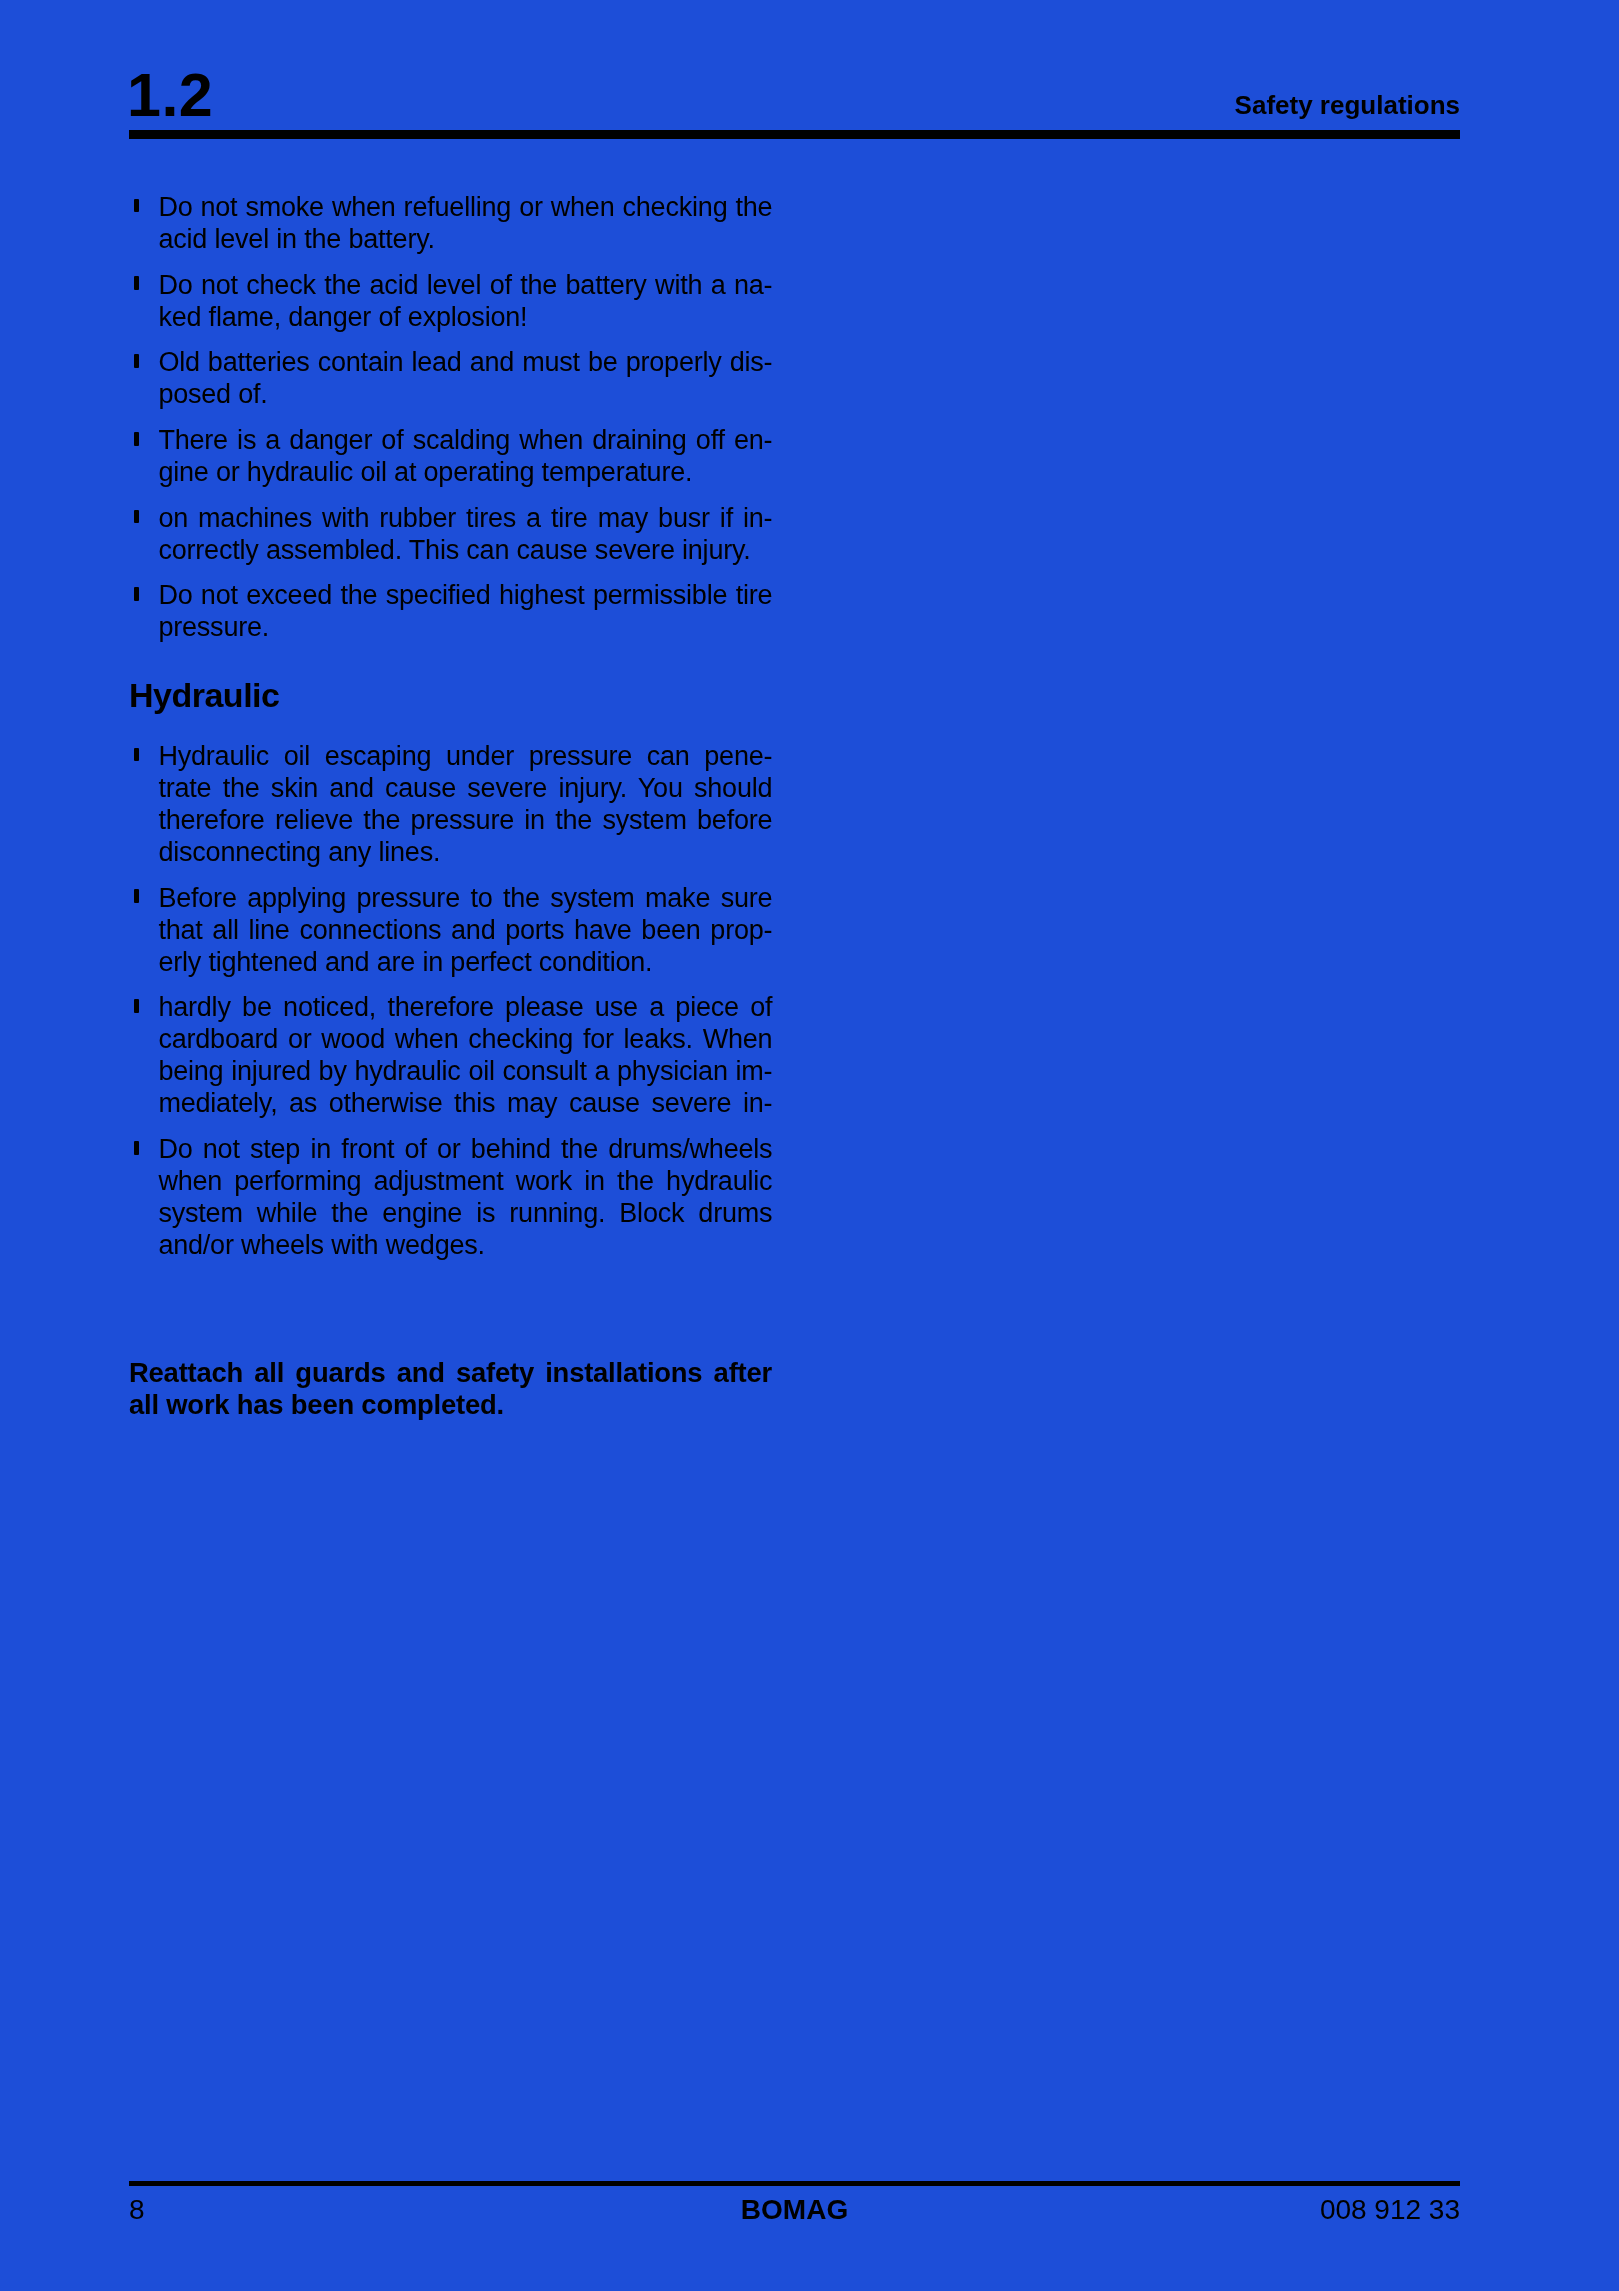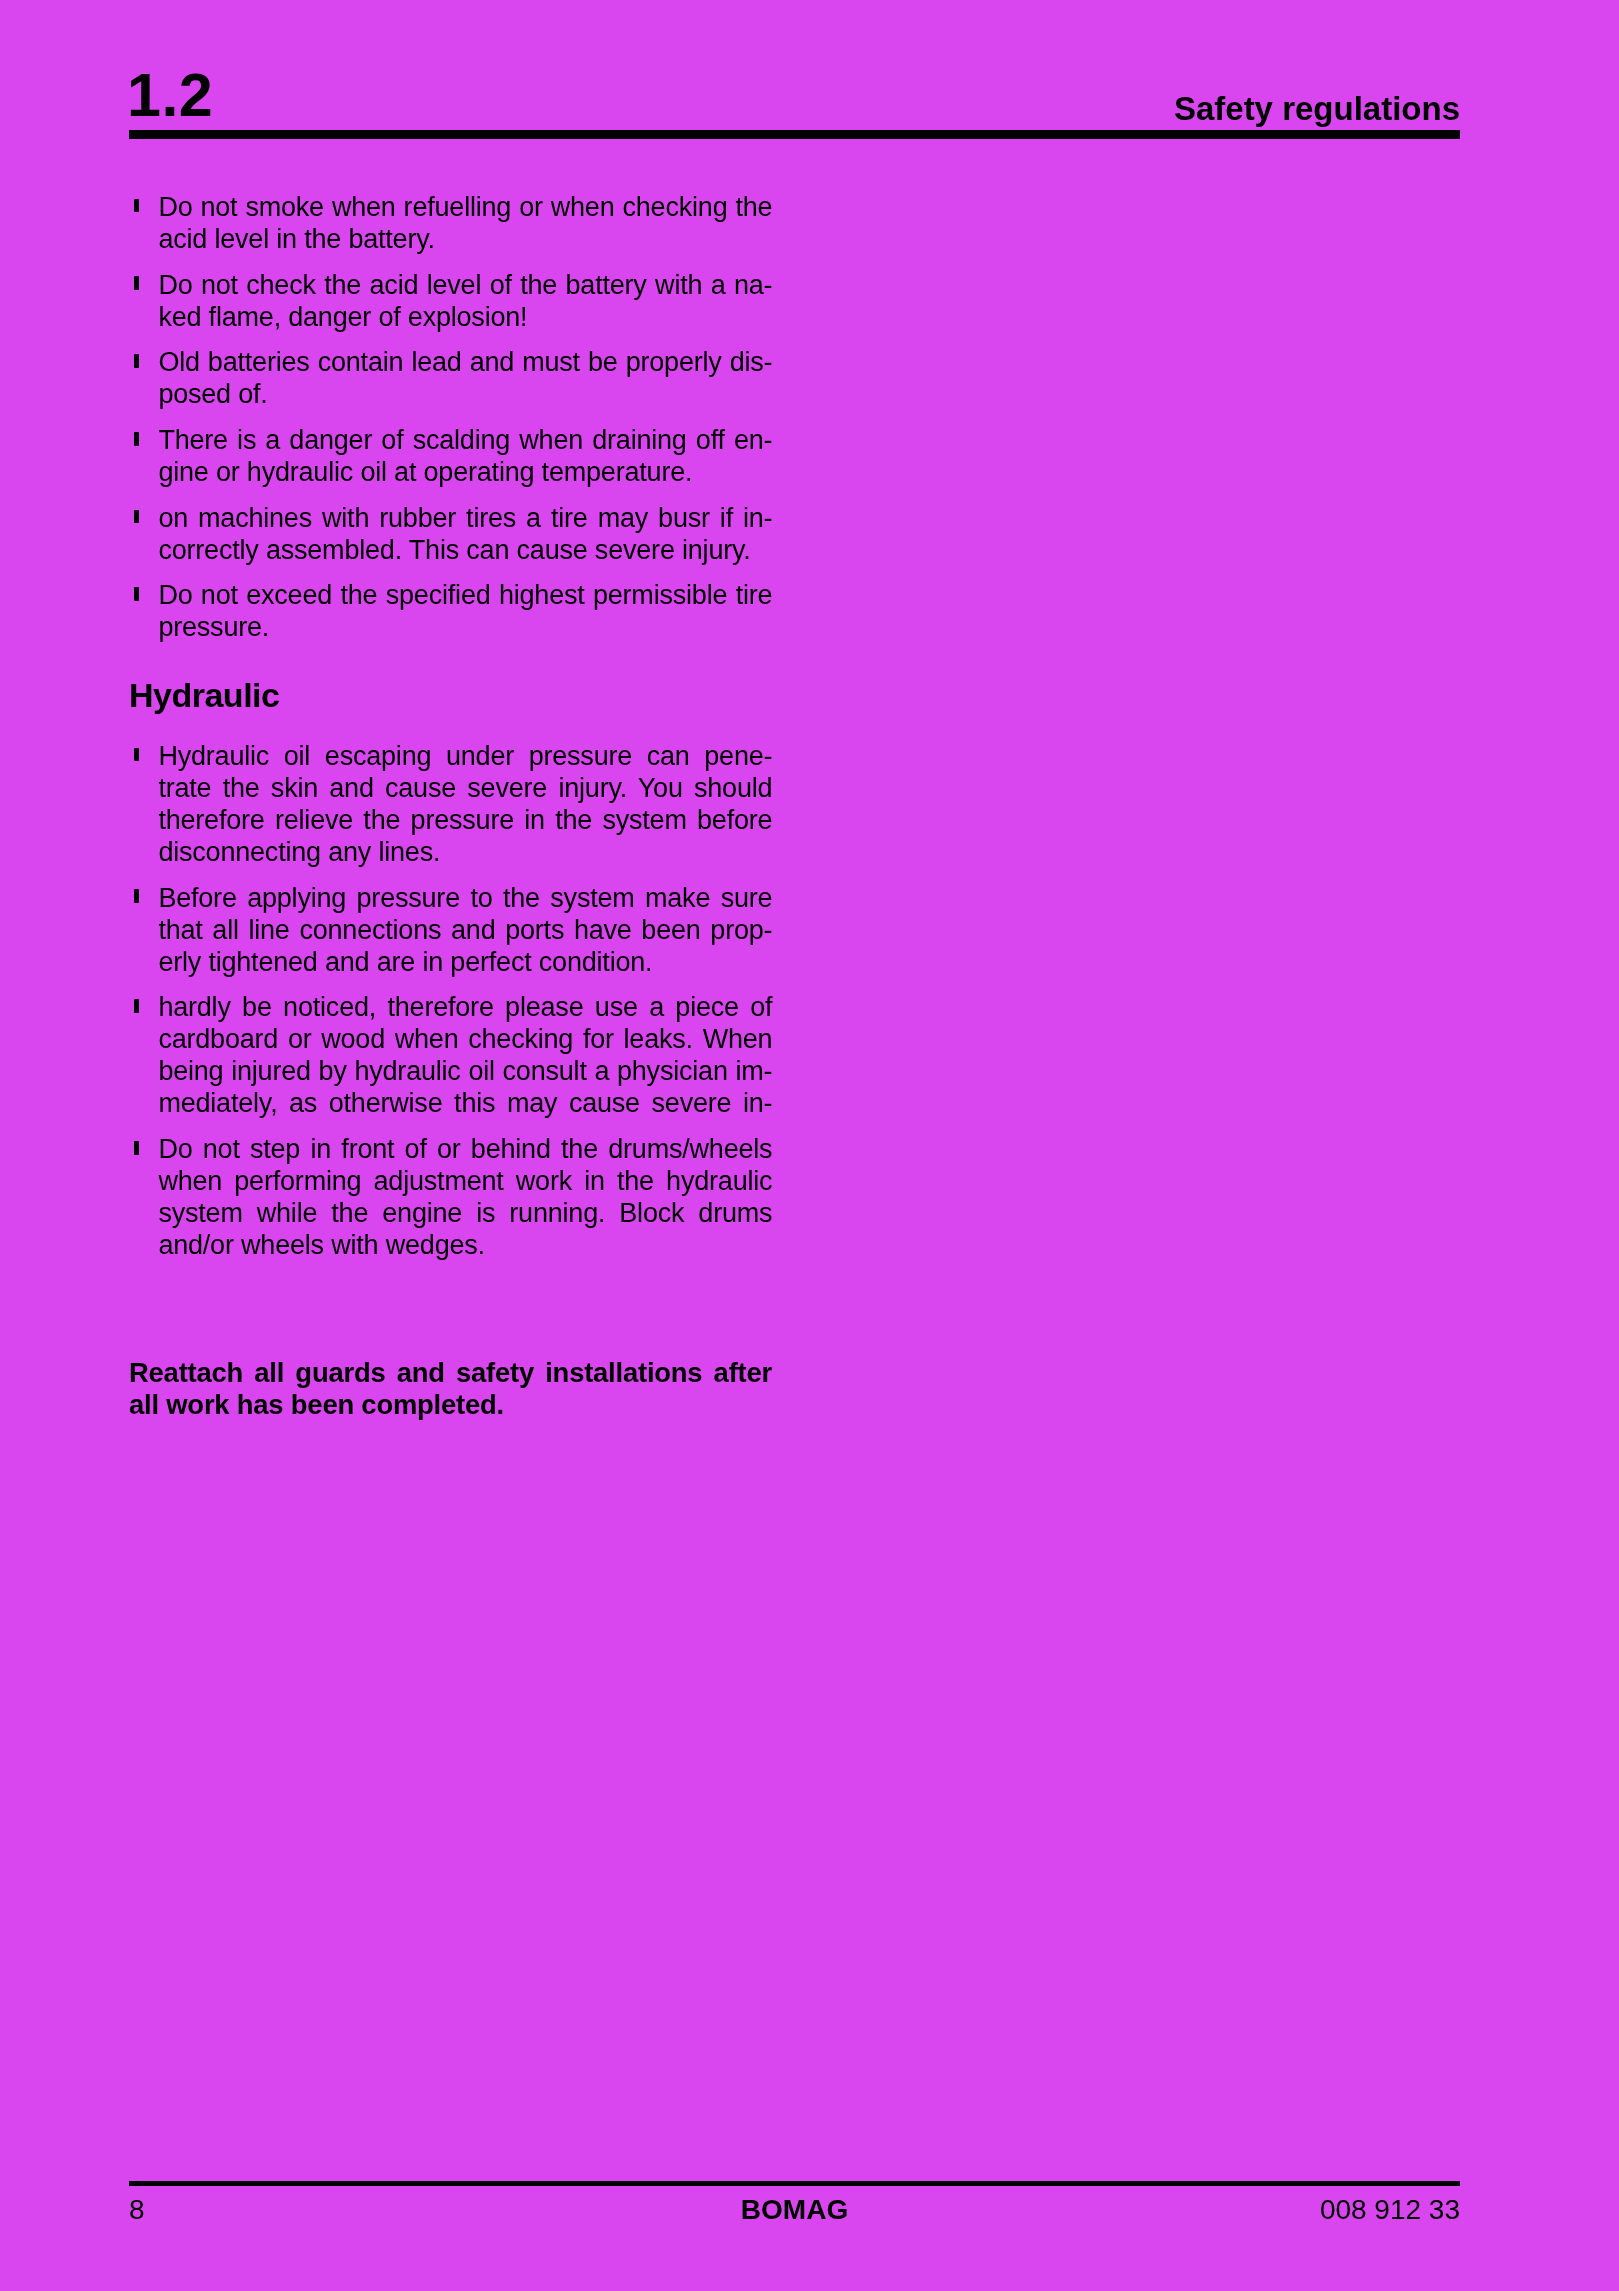--- a/index.html
+++ b/index.html
@@ -4,41 +4,41 @@
 <style>
   html, body {
     margin: 0;
     padding: 0;
     background: #ffffff;
   }
   .page {
     position: relative;
     width: 1619px;
     height: 2292px;
-    background: #d946ef;
+    background: #1d4ed8;
     color: #000000;
     font-family: "Liberation Sans", "DejaVu Sans", sans-serif;
     overflow: hidden;
   }
 
   
   .section-number {
     position: absolute;
     left: 127px;
     top: 65px;
     font-size: 61px;
     font-weight: bold;
     line-height: 1;
     letter-spacing: 0.5px;
   }
   .section-title {
     position: absolute;
     top: 92px;
     right: 159px;
-    font-size: 33px;
+    font-size: 26px;
     font-weight: bold;
     line-height: 1;
   }
   .header-rule {
     position: absolute;
     left: 129px;
     top: 130px;
     width: 1331px;
     height: 8.8px;
     background: #000000;

